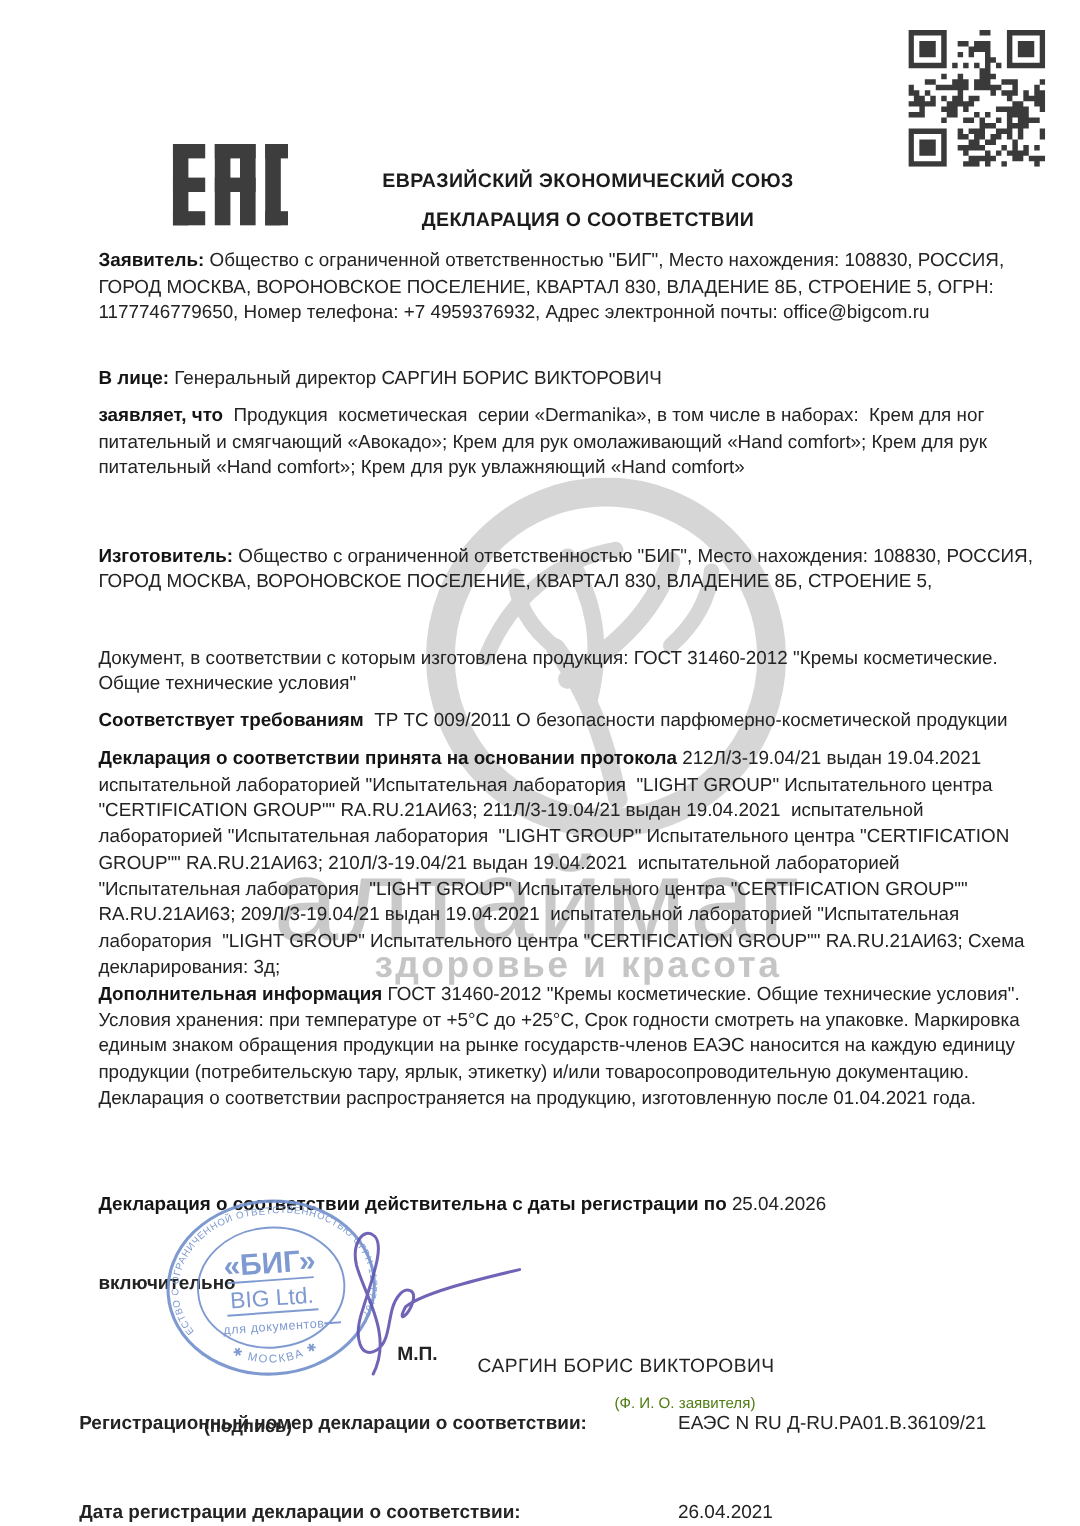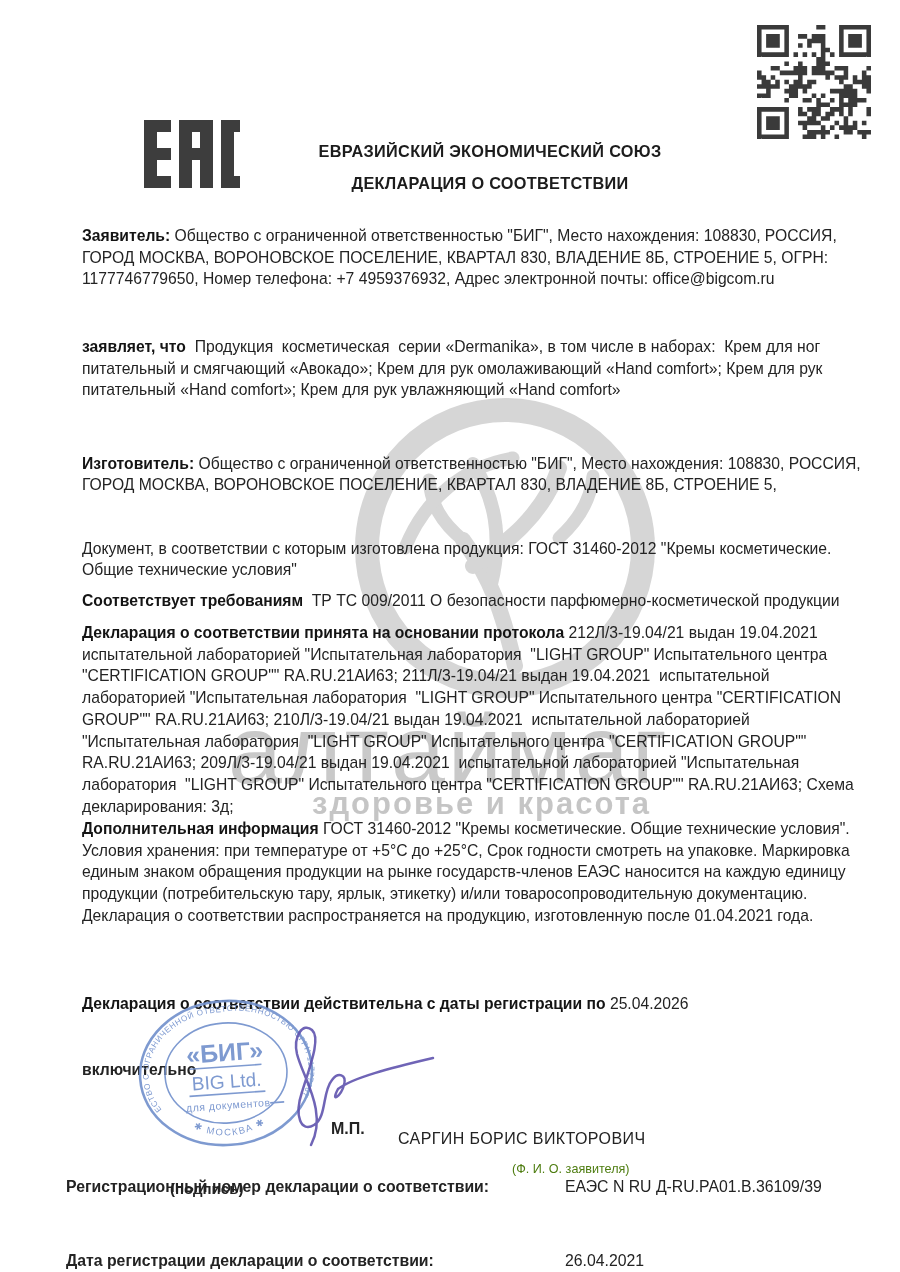--- a/index.html
+++ b/index.html
@@ -74,22 +74,23 @@
     </g>
   </svg>
 
   <svg id="qr" class="qr-svg" width="114" height="114" viewBox="0 0 25 25">
       <path d="M0 0h1v1h-1zM1 0h1v1h-1zM2 0h1v1h-1zM3 0h1v1h-1zM4 0h1v1h-1zM5 0h1v1h-1zM6 0h1v1h-1zM13 0h1v1h-1zM14 0h1v1h-1zM18 0h1v1h-1zM19 0h1v1h-1zM20 0h1v1h-1zM21 0h1v1h-1zM22 0h1v1h-1zM23 0h1v1h-1zM24 0h1v1h-1zM0 1h1v1h-1zM6 1h1v1h-1zM18 1h1v1h-1zM24 1h1v1h-1zM0 2h1v1h-1zM2 2h1v1h-1zM3 2h1v1h-1zM4 2h1v1h-1zM6 2h1v1h-1zM9 2h1v1h-1zM10 2h1v1h-1zM12 2h1v1h-1zM13 2h1v1h-1zM14 2h1v1h-1zM18 2h1v1h-1zM20 2h1v1h-1zM21 2h1v1h-1zM22 2h1v1h-1zM24 2h1v1h-1zM0 3h1v1h-1zM2 3h1v1h-1zM3 3h1v1h-1zM4 3h1v1h-1zM6 3h1v1h-1zM11 3h1v1h-1zM12 3h1v1h-1zM13 3h1v1h-1zM14 3h1v1h-1zM18 3h1v1h-1zM20 3h1v1h-1zM21 3h1v1h-1zM22 3h1v1h-1zM24 3h1v1h-1zM0 4h1v1h-1zM2 4h1v1h-1zM3 4h1v1h-1zM4 4h1v1h-1zM6 4h1v1h-1zM9 4h1v1h-1zM11 4h1v1h-1zM14 4h1v1h-1zM18 4h1v1h-1zM20 4h1v1h-1zM21 4h1v1h-1zM22 4h1v1h-1zM24 4h1v1h-1zM0 5h1v1h-1zM6 5h1v1h-1zM14 5h1v1h-1zM15 5h1v1h-1zM18 5h1v1h-1zM24 5h1v1h-1zM0 6h1v1h-1zM1 6h1v1h-1zM2 6h1v1h-1zM3 6h1v1h-1zM4 6h1v1h-1zM5 6h1v1h-1zM6 6h1v1h-1zM8 6h1v1h-1zM10 6h1v1h-1zM12 6h1v1h-1zM14 6h1v1h-1zM16 6h1v1h-1zM18 6h1v1h-1zM19 6h1v1h-1zM20 6h1v1h-1zM21 6h1v1h-1zM22 6h1v1h-1zM23 6h1v1h-1zM24 6h1v1h-1zM13 7h1v1h-1zM14 7h1v1h-1zM6 8h1v1h-1zM9 8h1v1h-1zM13 8h1v1h-1zM14 8h1v1h-1zM15 8h1v1h-1zM3 9h1v1h-1zM4 9h1v1h-1zM8 9h1v1h-1zM9 9h1v1h-1zM10 9h1v1h-1zM12 9h1v1h-1zM13 9h1v1h-1zM14 9h1v1h-1zM17 9h1v1h-1zM18 9h1v1h-1zM19 9h1v1h-1zM24 9h1v1h-1zM0 10h1v1h-1zM5 10h1v1h-1zM6 10h1v1h-1zM7 10h1v1h-1zM8 10h1v1h-1zM9 10h1v1h-1zM10 10h1v1h-1zM12 10h1v1h-1zM13 10h1v1h-1zM14 10h1v1h-1zM15 10h1v1h-1zM16 10h1v1h-1zM19 10h1v1h-1zM23 10h1v1h-1zM0 11h1v1h-1zM1 11h1v1h-1zM3 11h1v1h-1zM9 11h1v1h-1zM15 11h1v1h-1zM17 11h1v1h-1zM18 11h1v1h-1zM19 11h1v1h-1zM21 11h1v1h-1zM23 11h1v1h-1zM24 11h1v1h-1zM1 12h1v1h-1zM2 12h1v1h-1zM4 12h1v1h-1zM6 12h1v1h-1zM8 12h1v1h-1zM9 12h1v1h-1zM11 12h1v1h-1zM12 12h1v1h-1zM18 12h1v1h-1zM21 12h1v1h-1zM22 12h1v1h-1zM23 12h1v1h-1zM24 12h1v1h-1zM0 13h1v1h-1zM1 13h1v1h-1zM2 13h1v1h-1zM3 13h1v1h-1zM4 13h1v1h-1zM7 13h1v1h-1zM8 13h1v1h-1zM9 13h1v1h-1zM10 13h1v1h-1zM11 13h1v1h-1zM19 13h1v1h-1zM20 13h1v1h-1zM23 13h1v1h-1zM24 13h1v1h-1zM2 14h1v1h-1zM6 14h1v1h-1zM7 14h1v1h-1zM8 14h1v1h-1zM10 14h1v1h-1zM16 14h1v1h-1zM17 14h1v1h-1zM18 14h1v1h-1zM19 14h1v1h-1zM20 14h1v1h-1zM21 14h1v1h-1zM24 14h1v1h-1zM0 15h1v1h-1zM1 15h1v1h-1zM2 15h1v1h-1zM7 15h1v1h-1zM8 15h1v1h-1zM12 15h1v1h-1zM14 15h1v1h-1zM18 15h1v1h-1zM19 15h1v1h-1zM20 15h1v1h-1zM21 15h1v1h-1zM6 16h1v1h-1zM10 16h1v1h-1zM11 16h1v1h-1zM13 16h1v1h-1zM16 16h1v1h-1zM18 16h1v1h-1zM20 16h1v1h-1zM21 16h1v1h-1zM22 16h1v1h-1zM23 16h1v1h-1zM13 17h1v1h-1zM14 17h1v1h-1zM15 17h1v1h-1zM18 17h1v1h-1zM19 17h1v1h-1zM20 17h1v1h-1zM21 17h1v1h-1zM0 18h1v1h-1zM1 18h1v1h-1zM2 18h1v1h-1zM3 18h1v1h-1zM4 18h1v1h-1zM5 18h1v1h-1zM6 18h1v1h-1zM9 18h1v1h-1zM11 18h1v1h-1zM12 18h1v1h-1zM13 18h1v1h-1zM16 18h1v1h-1zM17 18h1v1h-1zM18 18h1v1h-1zM20 18h1v1h-1zM24 18h1v1h-1zM0 19h1v1h-1zM6 19h1v1h-1zM9 19h1v1h-1zM10 19h1v1h-1zM12 19h1v1h-1zM13 19h1v1h-1zM15 19h1v1h-1zM16 19h1v1h-1zM18 19h1v1h-1zM20 19h1v1h-1zM24 19h1v1h-1zM0 20h1v1h-1zM2 20h1v1h-1zM3 20h1v1h-1zM4 20h1v1h-1zM6 20h1v1h-1zM11 20h1v1h-1zM12 20h1v1h-1zM14 20h1v1h-1zM15 20h1v1h-1zM19 20h1v1h-1zM0 21h1v1h-1zM2 21h1v1h-1zM3 21h1v1h-1zM4 21h1v1h-1zM6 21h1v1h-1zM9 21h1v1h-1zM10 21h1v1h-1zM11 21h1v1h-1zM12 21h1v1h-1zM13 21h1v1h-1zM17 21h1v1h-1zM19 21h1v1h-1zM21 21h1v1h-1zM23 21h1v1h-1zM0 22h1v1h-1zM2 22h1v1h-1zM3 22h1v1h-1zM4 22h1v1h-1zM6 22h1v1h-1zM10 22h1v1h-1zM14 22h1v1h-1zM16 22h1v1h-1zM18 22h1v1h-1zM19 22h1v1h-1zM20 22h1v1h-1zM21 22h1v1h-1zM0 23h1v1h-1zM6 23h1v1h-1zM11 23h1v1h-1zM12 23h1v1h-1zM13 23h1v1h-1zM14 23h1v1h-1zM15 23h1v1h-1zM19 23h1v1h-1zM20 23h1v1h-1zM22 23h1v1h-1zM23 23h1v1h-1zM24 23h1v1h-1zM0 24h1v1h-1zM1 24h1v1h-1zM2 24h1v1h-1zM3 24h1v1h-1zM4 24h1v1h-1zM5 24h1v1h-1zM6 24h1v1h-1zM10 24h1v1h-1zM11 24h1v1h-1zM12 24h1v1h-1zM14 24h1v1h-1zM17 24h1v1h-1zM23 24h1v1h-1z" fill="#3a3a3a"></path>
     </svg>
 
   <div id="union-title" class="hdr-title">ЕВРАЗИЙСКИЙ ЭКОНОМИЧЕСКИЙ СОЮЗ</div>
   <div id="doc-title" class="hdr-title">ДЕКЛАРАЦИЯ О СООТВЕТСТВИИ</div>
 
-  <div class="par" style="top:225px"><b>Заявитель:</b> <span>Общество с ограниченной ответственностью "БИГ", Место нахождения: 108830, РОССИЯ, ГОРОД МОСКВА, ВОРОНОВСКОЕ ПОСЕЛЕНИЕ, КВАРТАЛ 830, ВЛАДЕНИЕ 8Б, СТРОЕНИЕ 5, ОГРН: 1177746779650, Номер телефона: +7 4959376932, Адрес электронной почты: office@bigcom.ru</span></div>
+  <div class="par" style="top:207px"><b>Заявитель:</b> <span>Общество с ограниченной ответственностью "БИГ", Место нахождения: 108830, РОССИЯ, ГОРОД МОСКВА, ВОРОНОВСКОЕ ПОСЕЛЕНИЕ, КВАРТАЛ 830, ВЛАДЕНИЕ 8Б, СТРОЕНИЕ 5, ОГРН: 1177746779650, Номер телефона: +7 4959376932, Адрес электронной почты: office@bigcom.ru</span></div>
 
+  <div class="par" style="top:305px"><b>В лице:</b> <span>Генеральный директор САРГИН БОРИС ВИКТОРОВИЧ</span></div>
 
   <div class="par" style="top:336px"><b>заявляет, что</b>  <span>Продукция  косметическая  серии «Dermanika», в том числе в наборах:  Крем для ног питательный и смягчающий «Авокадо»; Крем для рук омолаживающий «Hand comfort»; Крем для рук питательный «Hand comfort»; Крем для рук увлажняющий «Hand comfort»</span></div>
 
   <div class="par tight" style="top:410px">
     <div class="subline"><b>Изготовитель:</b> <span>Общество с ограниченной ответственностью "БИГ", Место нахождения: 108830, РОССИЯ, ГОРОД МОСКВА, ВОРОНОВСКОЕ ПОСЕЛЕНИЕ, КВАРТАЛ 830, ВЛАДЕНИЕ 8Б, СТРОЕНИЕ 5,</span></div>
     <div class="subline">Документ, в соответствии с которым изготовлена продукция: ГОСТ 31460-2012 "Кремы косметические. Общие технические условия"</div>
   </div>
 
   <div class="par" style="top:590px"><b>Соответствует требованиям</b>  <span>ТР ТС 009/2011 О безопасности парфюмерно-косметической продукции</span></div>
 
@@ -128,17 +129,17 @@
   <svg class="sig-svg" width="900" height="1272" viewBox="0 0 900 1272">
     <path d="M311 1145 C328 1112 303 1078 297 1054 C293 1036 303 1022 312 1030 C321 1038 310 1066 302 1092 C294 1116 301 1133 314 1125 C327 1117 322 1092 332 1080 C338 1072 347 1074 344 1085 C341 1096 330 1104 338 1089 C352 1078 390 1068 433 1058" fill="none" stroke="#5f53ae" stroke-width="2.5" stroke-linecap="round" opacity="0.9"></path>
   </svg>
 
   <div class="abs mp">М.П.</div>
   <div class="abs fio-name">САРГИН БОРИС ВИКТОРОВИЧ</div>
   <div class="abs fio-cap">(Ф. И. О. заявителя)</div>
   <div class="abs sign-cap">(подпись)</div>
 
   <div class="abs reg-label row1">Регистрационный номер декларации о соответствии:</div>
-  <div class="abs reg-value row1">ЕАЭС N RU Д-RU.РА01.В.36109/39</div>
+  <div class="abs reg-value row1">ЕАЭС N RU Д-RU.РА01.В.36109/21</div>
   <div class="abs reg-label row2">Дата регистрации декларации о соответствии:</div>
   <div class="abs reg-value row2">26.04.2021</div>
 
 </div>
 
 </body></html>

